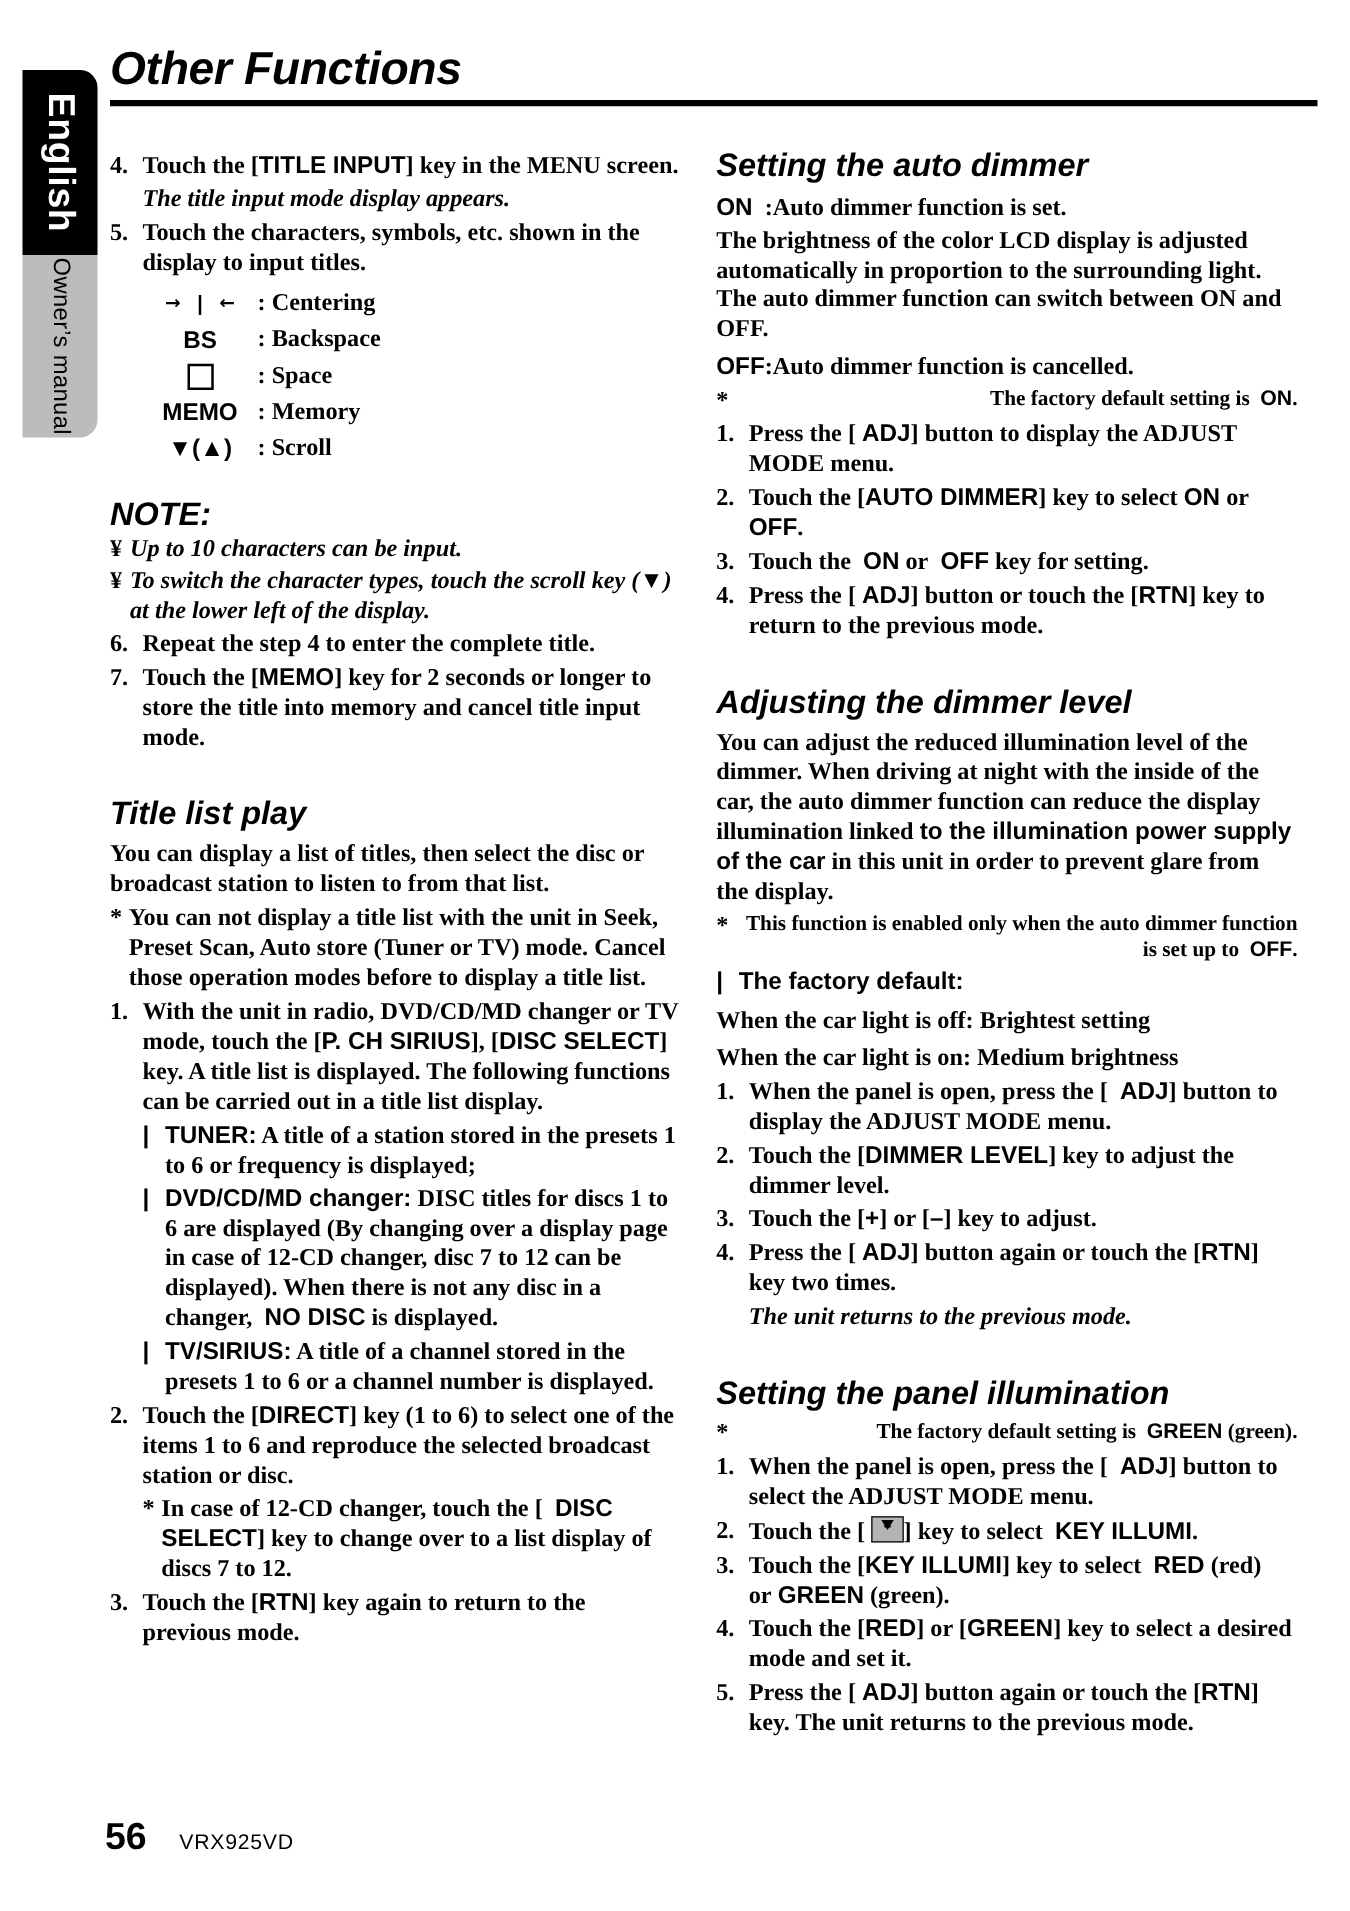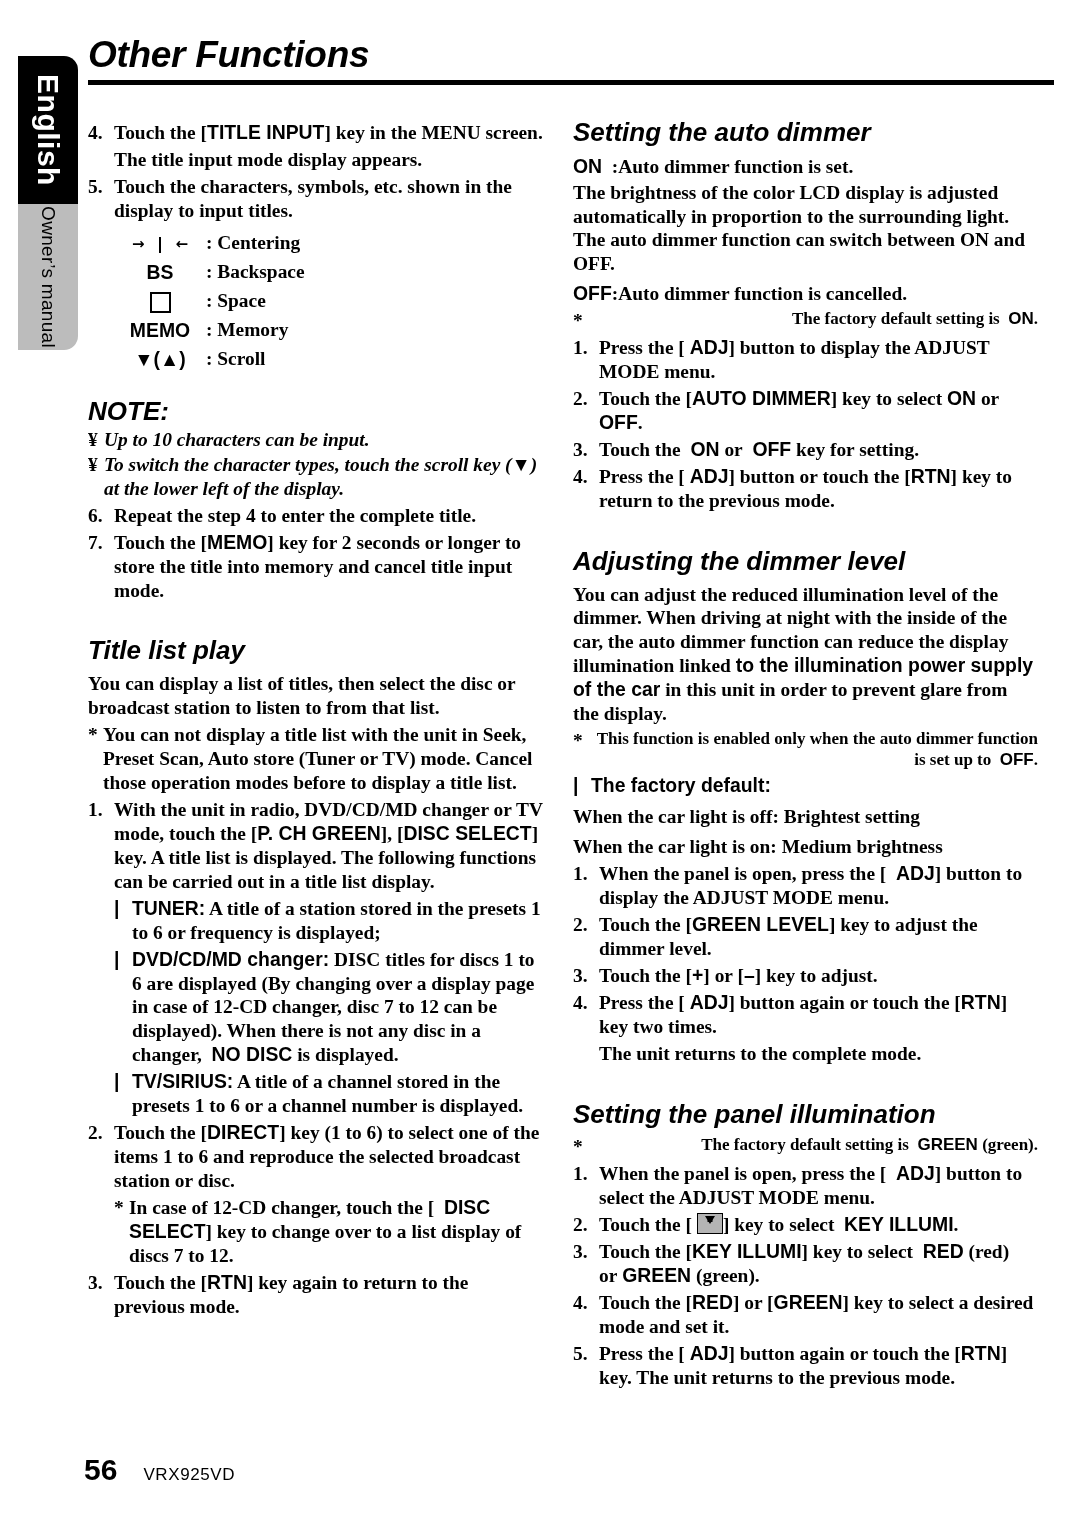--- a/index.html
+++ b/index.html
@@ -64,21 +64,21 @@
   
   .step{
     display:flex;
     font-size:19.4px;line-height:1.235;font-weight:700;
     margin-top:3px;
   }
   .step .num{width:26px;flex:0 0 26px;}
   .step .txt{flex:1;}
 
   .sub{margin-left:26px;margin-top:3px;
-    font-size:19.4px;line-height:1.235;font-weight:700;}
+    font-size:19.4px;line-height:1.235;font-weight:700;font-style:italic;}
 
   
   .star{
     display:flex;margin-top:3px;
     font-size:19.4px;line-height:1.235;font-weight:700;
   }
   .star .mk{width:15px;flex:0 0 15px;}
   .star .txt{flex:1;}
   .star.indent{margin-left:26px;}
 
@@ -253,21 +253,21 @@
     <div class="sec-head">Title list play</div>
     <div class="para">You can display a list of titles, then select the disc or broadcast station to listen to from that list.</div>
 
     <div class="star">
       <span class="mk">*</span>
       <span class="txt">You can not display a title list with the unit in Seek, Preset Scan, Auto store (Tuner or TV) mode. Cancel those operation modes before to display a title list.</span>
     </div>
 
     <div class="step">
       <span class="num">1.</span>
-      <span class="txt"><span>With the unit in radio, DVD/CD/MD changer or TV mode, touch the [</span><span class="key">P. CH GREEN</span><span>], [</span><span class="key">DISC SELECT</span><span>] key. A title list is displayed. The following functions can be carried out in a title list display.</span></span>
+      <span class="txt"><span>With the unit in radio, DVD/CD/MD changer or TV mode, touch the [</span><span class="key">P. CH SIRIUS</span><span>], [</span><span class="key">DISC SELECT</span><span>] key. A title list is displayed. The following functions can be carried out in a title list display.</span></span>
     </div>
 
     <div class="bar">
       <span class="mk">|</span>
       <span class="txt"><span class="sans">TUNER:</span><span> A title of a station stored in the presets 1 to 6 or frequency is displayed;</span></span>
     </div>
 
     <div class="bar">
       <span class="mk">|</span>
       <span class="txt"><span class="sans">DVD/CD/MD changer:</span><span> DISC titles for discs 1 to 6 are displayed (By changing over a display page in case of 12-CD changer, disc 7 to 12 can be displayed). When there is not any disc in a changer,</span>&nbsp;&nbsp;<span class="key">NO DISC</span>&nbsp;<span>is displayed.</span></span>
@@ -352,33 +352,33 @@
     <div class="para" style="margin-top:7px;">When the car light is off: Brightest setting</div>
     <div class="para" style="margin-top:6px;">When the car light is on: Medium brightness</div>
 
     <div class="step">
       <span class="num">1.</span>
       <span class="txt"><span>When the panel is open, press the [</span>&nbsp;&nbsp;<span class="key">ADJ</span><span>] button to display the ADJUST MODE menu.</span></span>
     </div>
 
     <div class="step">
       <span class="num">2.</span>
-      <span class="txt"><span>Touch the [</span><span class="key">GREEN LEVEL</span><span>] key to adjust the dimmer level.</span></span>
+      <span class="txt"><span>Touch the [</span><span class="key">DIMMER LEVEL</span><span>] key to adjust the dimmer level.</span></span>
     </div>
 
     <div class="step">
       <span class="num">3.</span>
       <span class="txt"><span>Touch the [</span><span class="key">+</span><span>] or [</span><span class="key">–</span><span>] key to adjust.</span></span>
     </div>
 
     <div class="step">
       <span class="num">4.</span>
       <span class="txt"><span>Press the [</span>&nbsp;<span class="key">ADJ</span><span>] button again or touch the [</span><span class="key">RTN</span><span>] key two times.</span></span>
     </div>
-    <div class="sub">The unit returns to the complete mode.</div>
+    <div class="sub">The unit returns to the previous mode.</div>
 
     <div class="gap-lg"></div>
 
     <div class="sec-head">Setting the panel illumination</div>
 
     <div class="star">
       <span class="mk">*</span>
       <span class="txt small"><span>The factory default setting is</span>&nbsp;&nbsp;<span class="key">GREEN</span>&nbsp;<span>(green).</span></span>
     </div>
 

